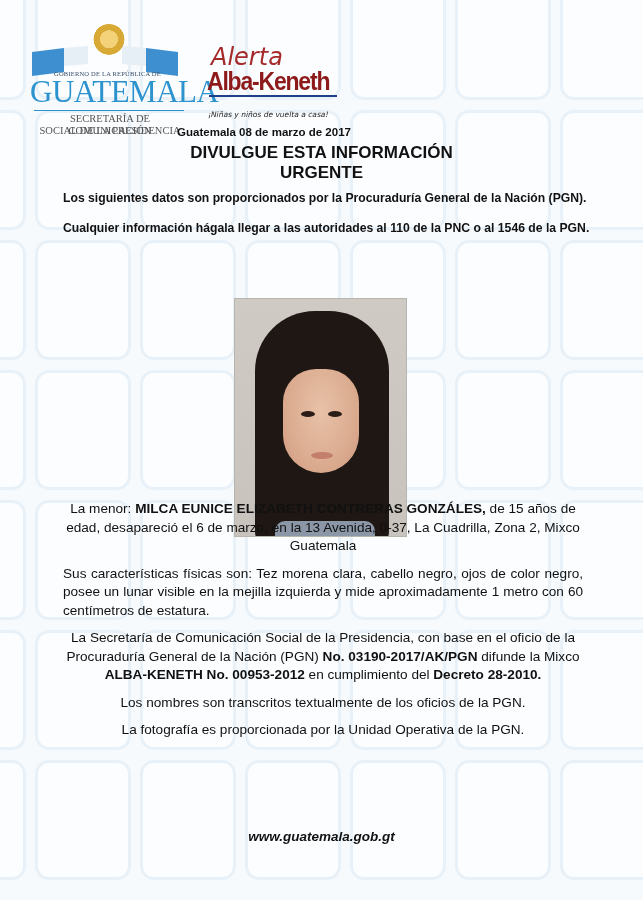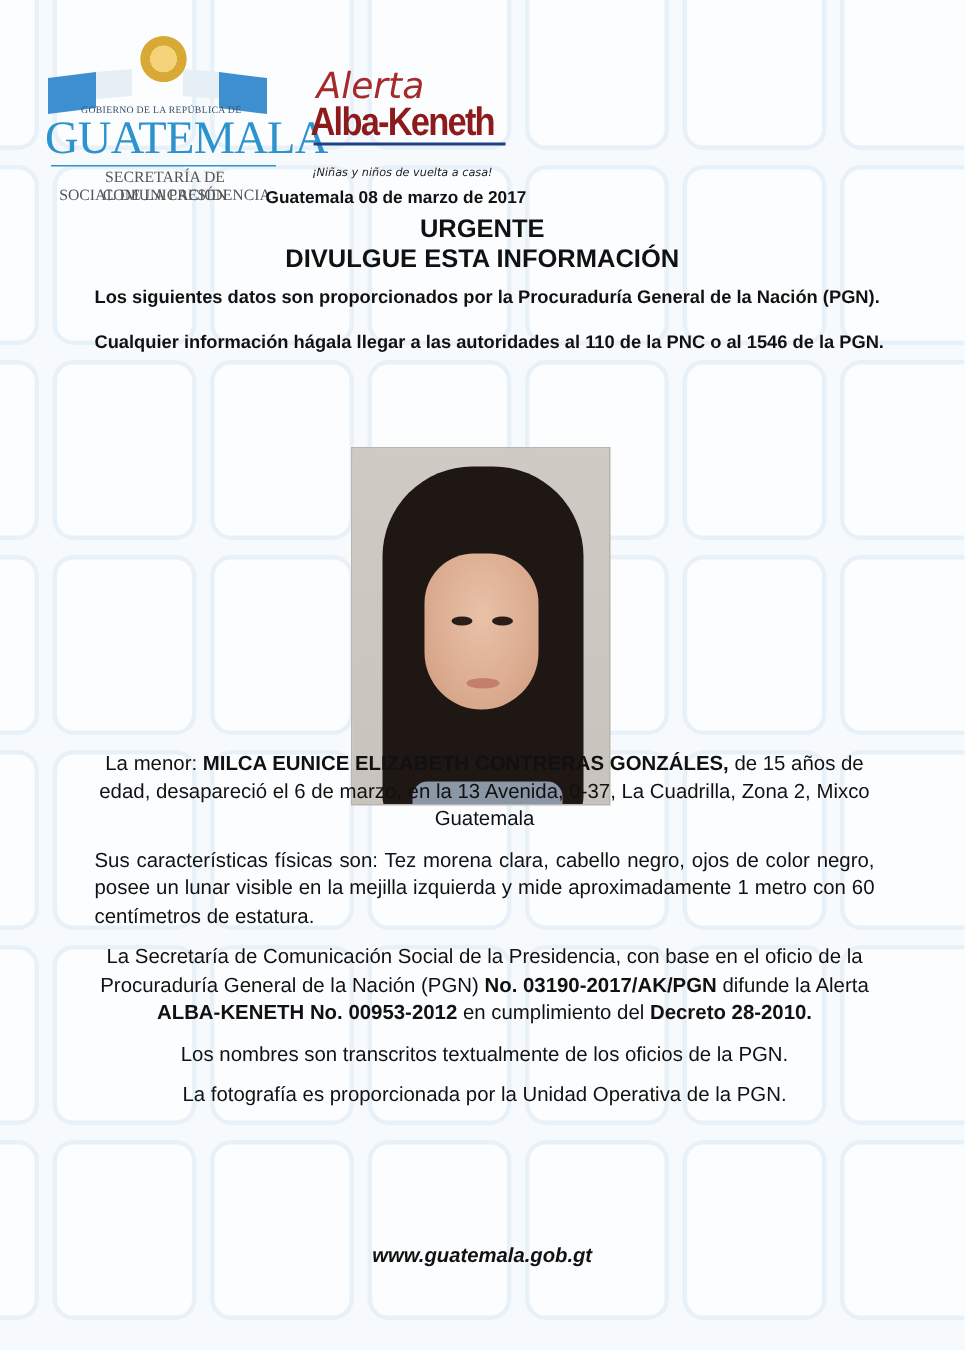--- a/index.html
+++ b/index.html
@@ -202,22 +202,22 @@
     <div class="alerta">Alerta</div>
     <div class="ak">Alba-Keneth</div>
     <div class="bar"></div>
     <div class="tag">¡Niñas y niños de vuelta a casa!</div>
   </div>
 
 
   <div class="date-line">Guatemala 08 de marzo de 2017</div>
 
   <div class="headline">
+    <div>DIVULGUE ESTA INFORMACIÓN</div>
     <div>URGENTE</div>
-    <div>DIVULGUE ESTA INFORMACIÓN</div>
   </div>
 
   <div class="intro">
     <p>Los siguientes datos son proporcionados por la Procuraduría General de la Nación (PGN).</p>
     <p>Cualquier información hágala llegar a las autoridades al 110 de la PNC o al 1546 de la PGN.</p>
   </div>
 
   <div class="photo" title="Fotografía de la menor desaparecida">
     <div class="hair"></div>
     <div class="face"></div>
@@ -226,20 +226,20 @@
     <div class="lips"></div>
     <div class="shirt"></div>
   </div>
 
   <div class="body-text">
     <p>
       <span>La menor: </span><b>MILCA EUNICE ELIZABETH CONTRERAS GONZÁLES,</b><span> de 15 años de edad, desapareció el 6 de marzo, en la 13 Avenida, 0-37, La Cuadrilla, Zona 2, Mixco Guatemala</span>
     </p>
     <p class="justify">Sus características físicas son: Tez morena clara, cabello negro, ojos de color negro, posee un lunar visible en la mejilla izquierda y mide aproximadamente 1 metro con 60 centímetros de estatura.</p>
     <p>
-      <span>La Secretaría de Comunicación Social de la Presidencia, con base en el oficio de la Procuraduría General de la Nación (PGN) </span><b>No. 03190-2017/AK/PGN</b><span> difunde la Alerta </span><b>ALBA-KENETH No. 00953-2012</b><span> en cumplimiento del </span><b>Decreto 28-2010.</b>
+      <span>La Secretaría de Comunicación Social de la Presidencia, con base en el oficio de la Procuraduría General de la Nación (PGN) </span><b>No. 03190-2017/AK/PGN</b><span> difunde la Mixco </span><b>ALBA-KENETH No. 00953-2012</b><span> en cumplimiento del </span><b>Decreto 28-2010.</b>
     </p>
     <p>Los nombres son transcritos textualmente de los oficios de la PGN.</p>
     <p>La fotografía es proporcionada por la Unidad Operativa de la PGN.</p>
   </div>
 
   <div class="footer-url">www.guatemala.gob.gt</div>
 </div>
 
 </body></html>

